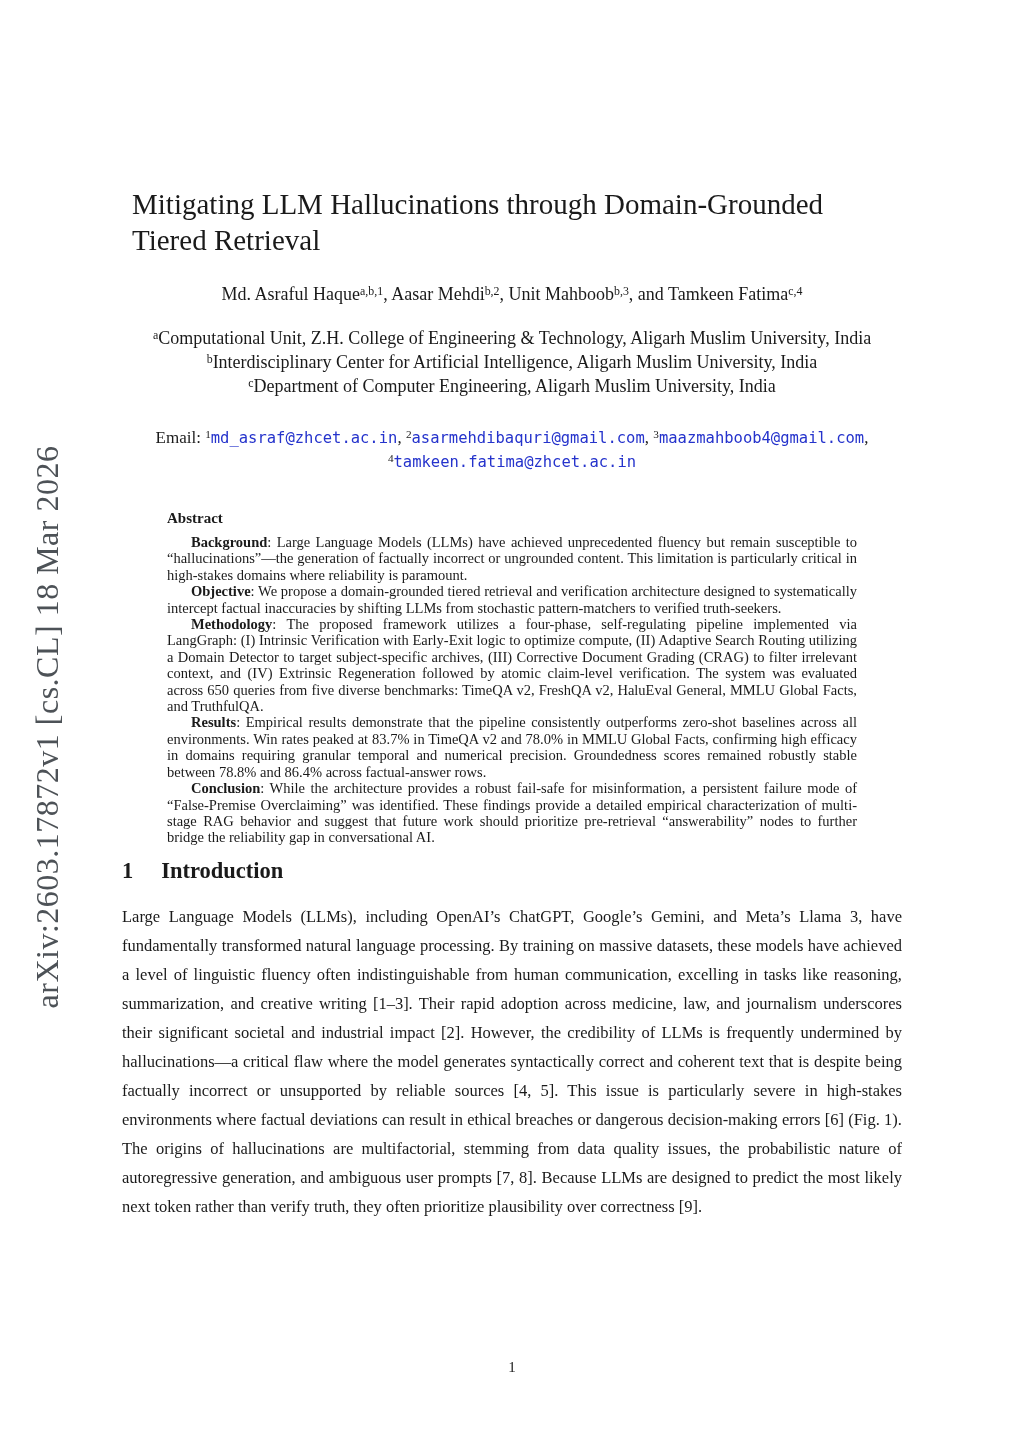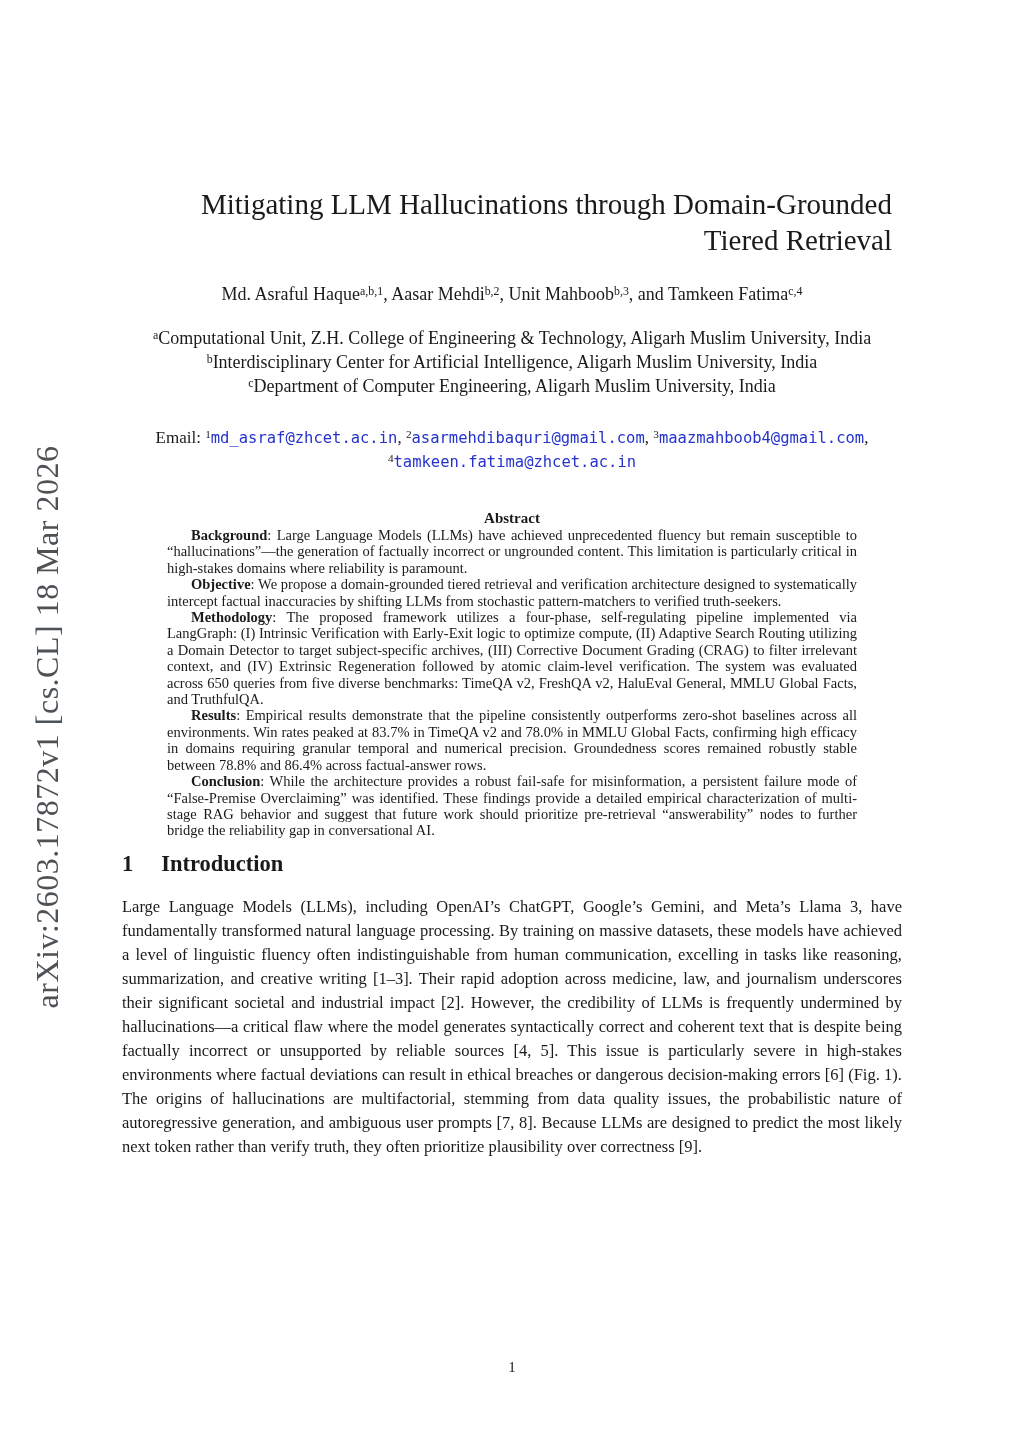--- a/index.html
+++ b/index.html
@@ -21,21 +21,21 @@
     font-size: 32px;
     color: #4d5257;
     letter-spacing: 0.5px;
   }
 
   .content { position: absolute; left: 122px; top: 0; width: 780px; }
 
   .title {
     margin: 186px auto 0 auto;
     max-width: 760px;
-    text-align: right;
+    text-align: left;
     font-size: 29px;
     font-weight: 400;
     line-height: 36px;
   }
 
   sup {
     font-size: 66%;
     line-height: 0;
     position: relative;
     top: -0.45em;
@@ -66,23 +66,24 @@
     font-family: "DejaVu Sans Mono", "Liberation Mono", monospace;
     font-size: 15.5px;
     color: #2533cc;
     text-decoration: none;
     cursor: pointer;
     text-align: center;
   }
 
   .abstract { width: 690px; margin: 36px auto 0 auto; }
   .abstract-heading {
-    text-align: center;
+    text-align: left;
     font-weight: bold;
     font-size: 15px;
+    margin-bottom: 7px;
   }
   .abs-p {
     font-size: 14.5px;
     line-height: 16.4px;
     text-align: justify;
     text-indent: 24px;
   }
 
   .keywords {
     margin-top: 16px;
@@ -94,21 +95,21 @@
   .section-heading {
     margin-top: 12px;
     font-size: 22.5px;
     font-weight: bold;
   }
   .sec-num { margin-right: 28px; }
 
   .body-text {
     margin-top: 18px;
     font-size: 16.5px;
-    line-height: 24px;
+    line-height: 29px;
     text-align: justify;
   }
 
   .page-number {
     position: absolute;
     bottom: 72px;
     left: 0;
     width: 100%;
     text-align: center;
     font-size: 15px;

